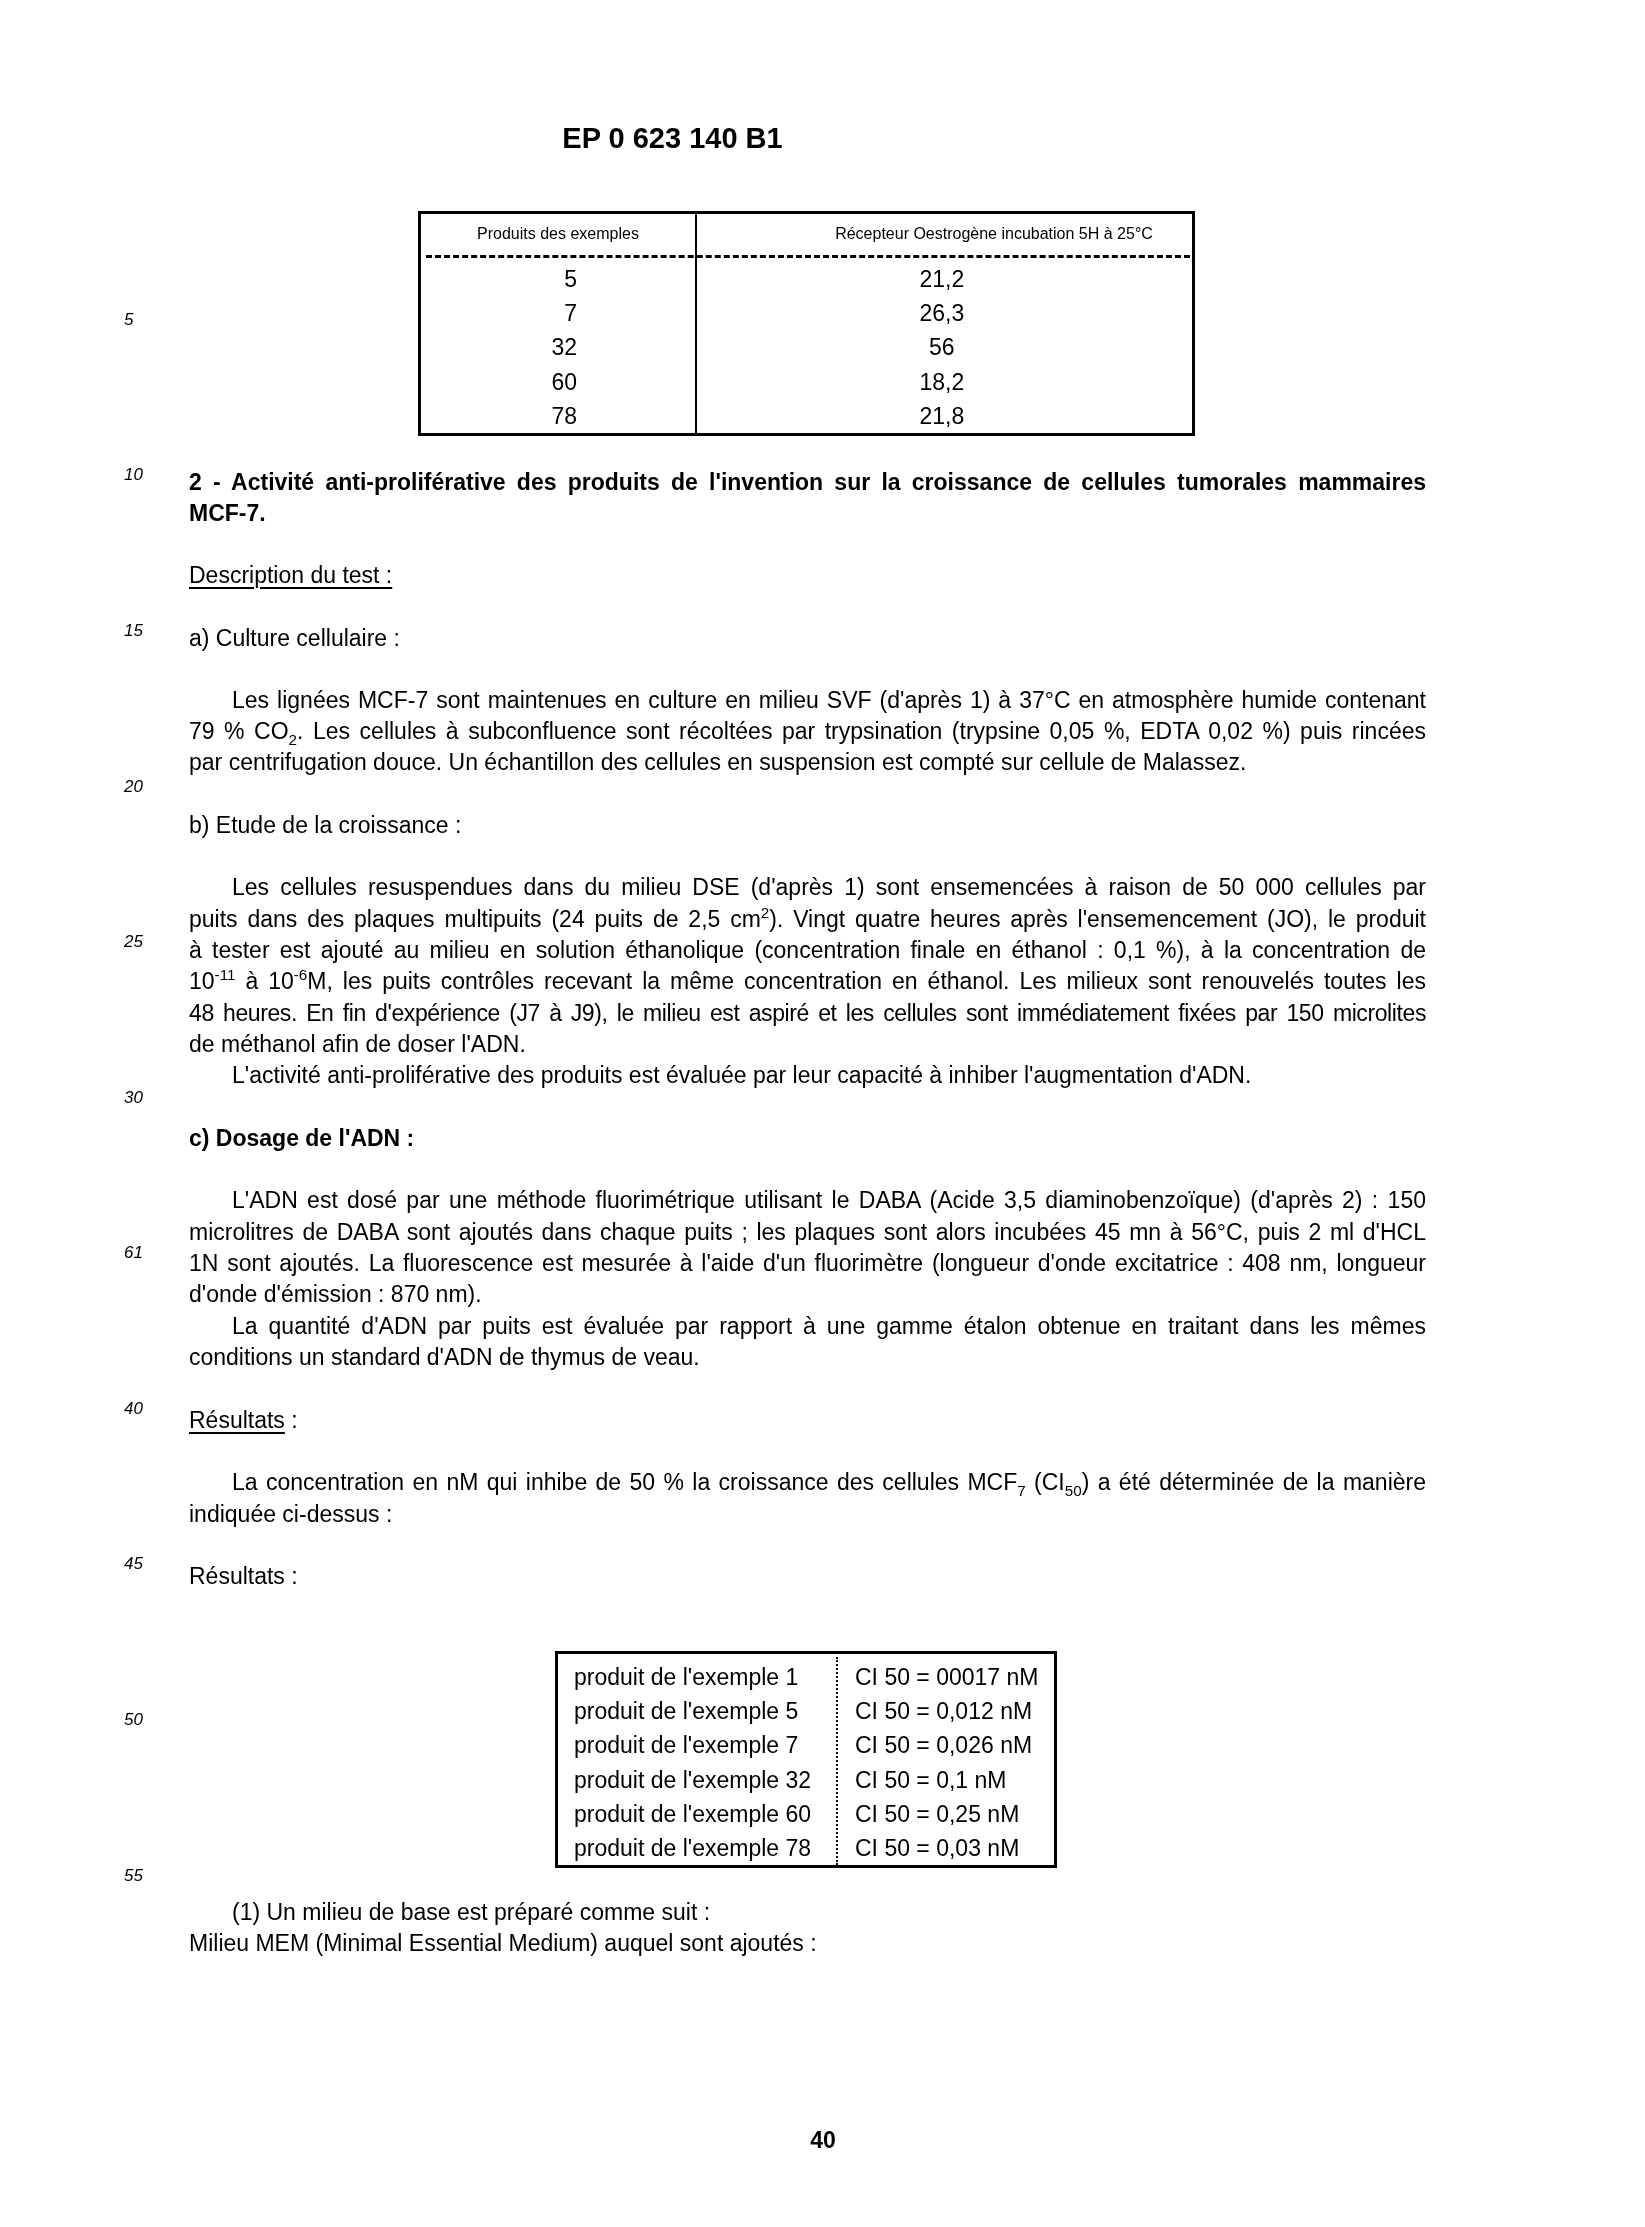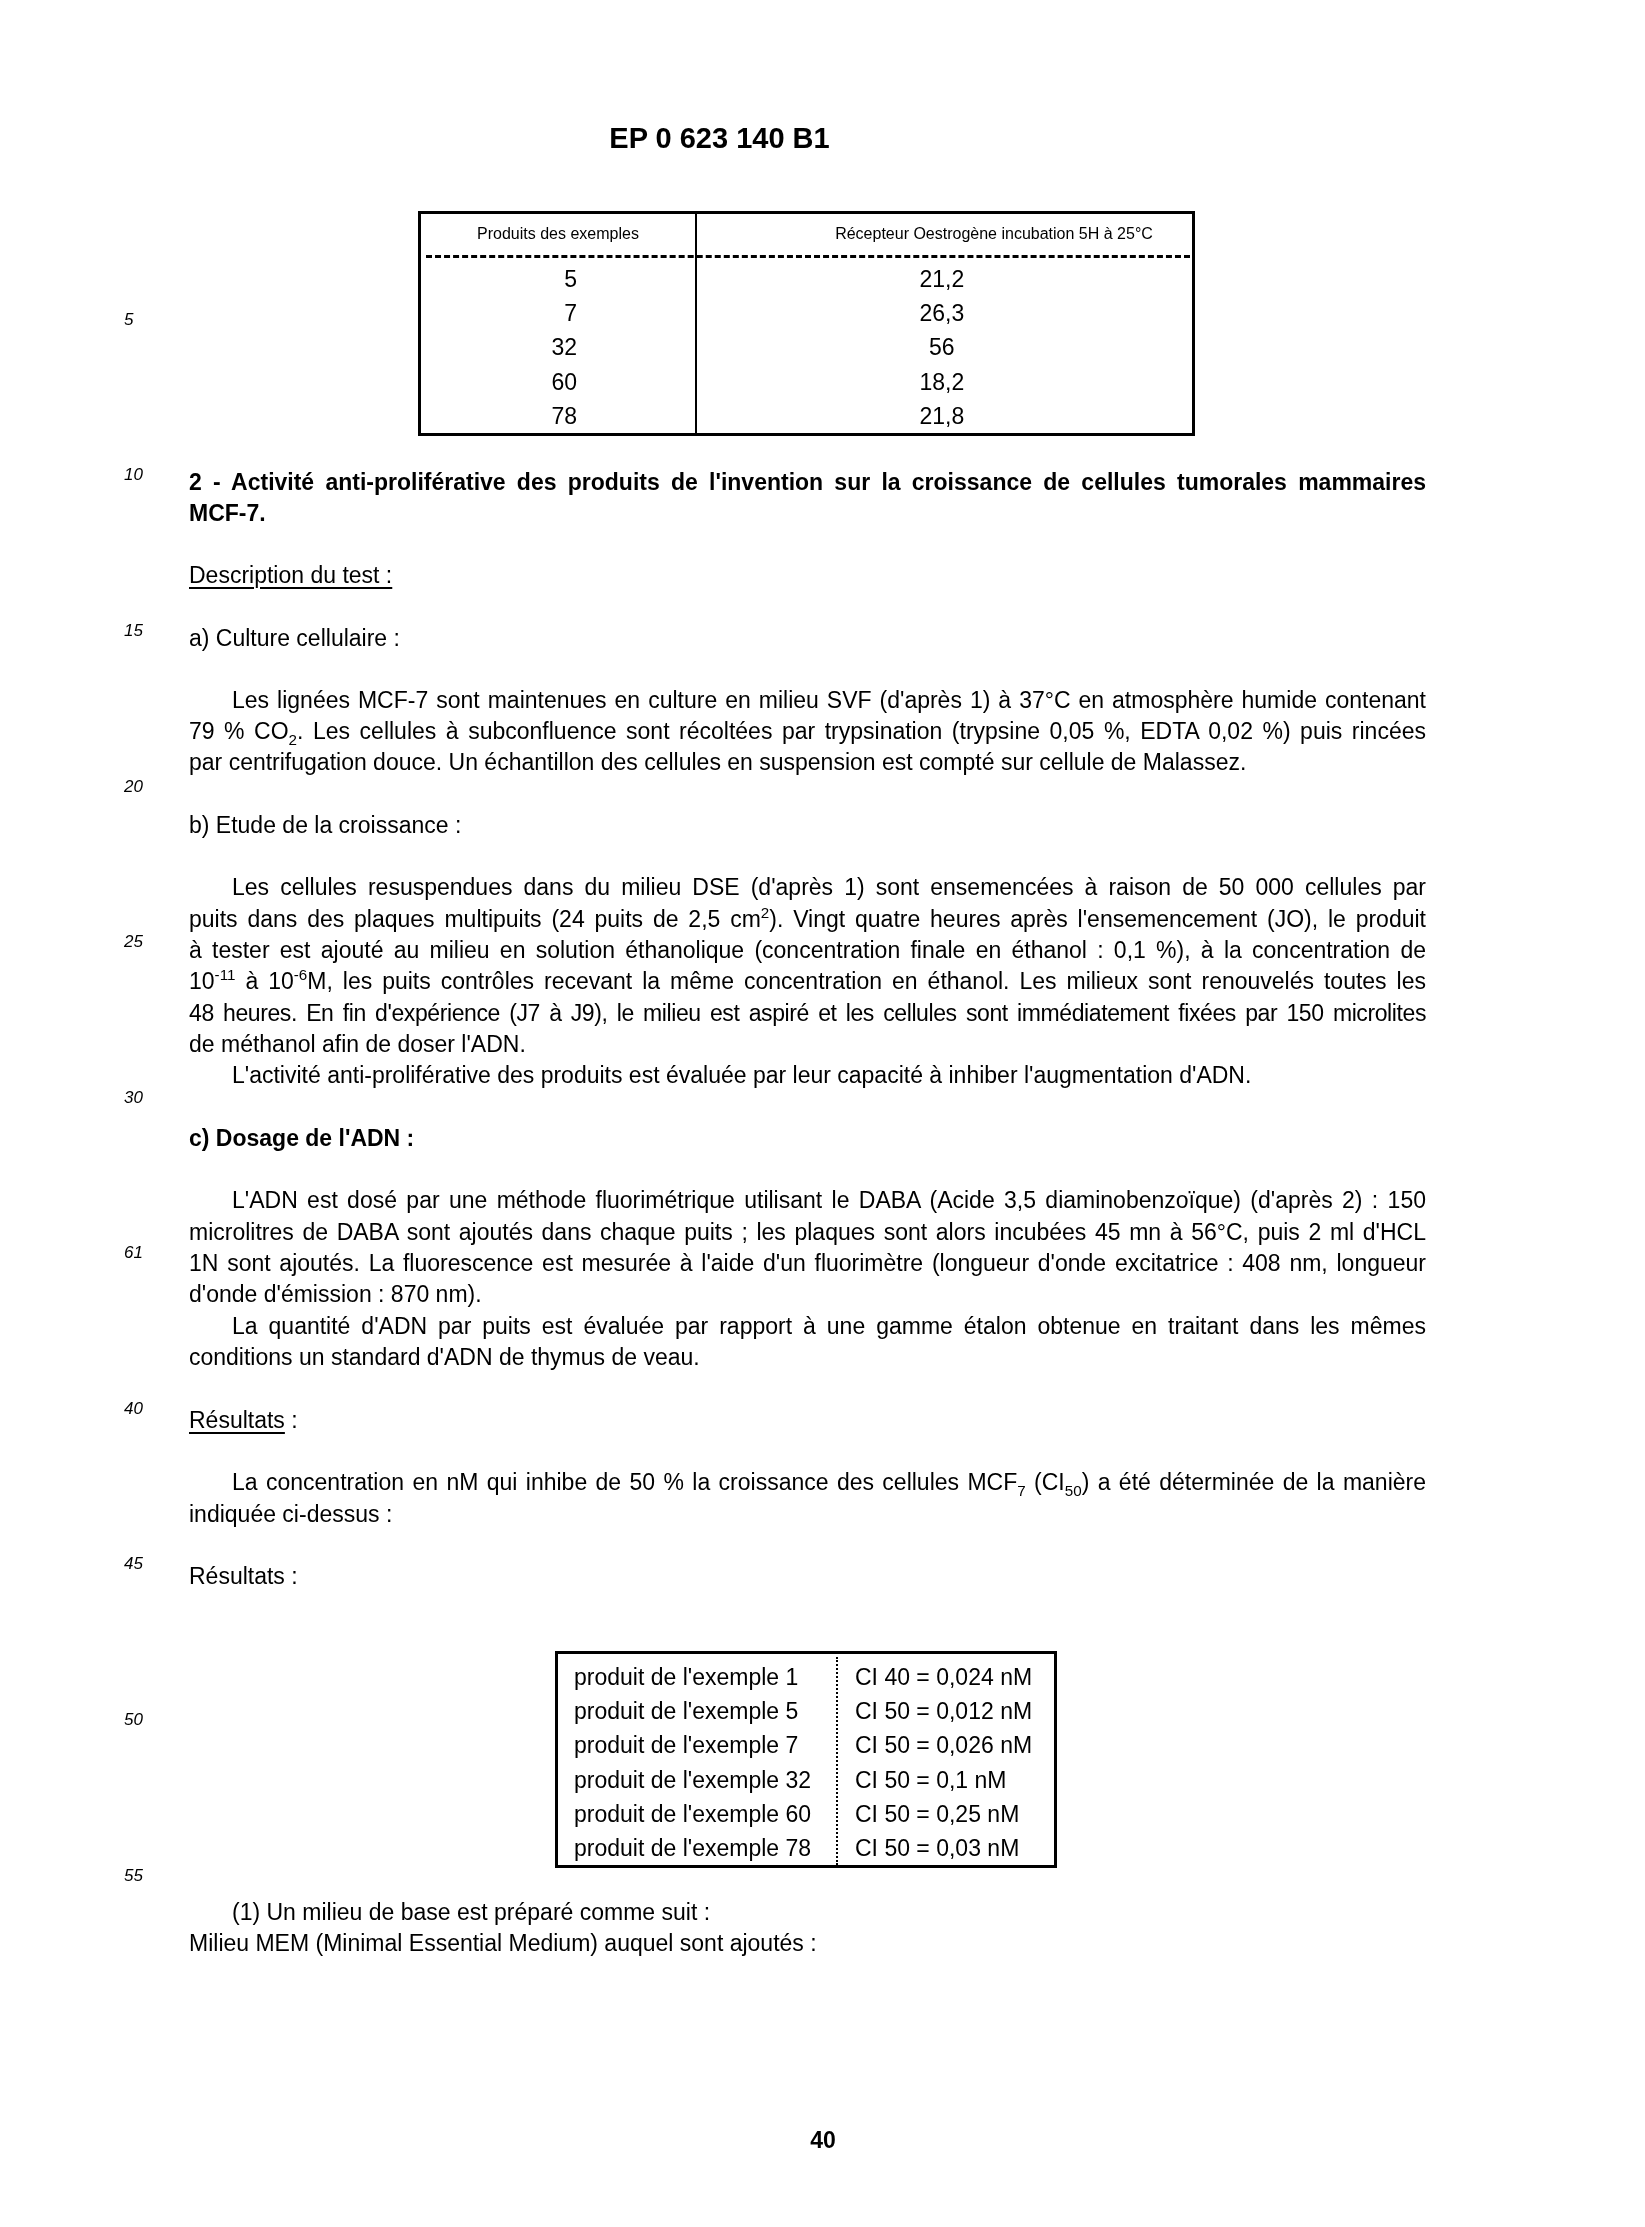--- a/index.html
+++ b/index.html
@@ -1,19 +1,19 @@
 <!DOCTYPE html>
 <html style="font-size:10.2px"><head>
 <meta charset="utf-8">
 <style>
   html, body { margin: 0; padding: 0; background: #ffffff; }
   body { width: 1646px; height: 2227px; position: relative; overflow: hidden;
          font-family: "Liberation Sans", sans-serif; color: #000000; }
   .abs { position: absolute; }
-  .hdr { left: 16px; width: 1345px; top: 122px; text-align: center; font-weight: bold; font-size: 29px; line-height: 33px; padding-left: 31px; }
+  .hdr { left: 0; width: 1345px; top: 122px; text-align: center; font-weight: bold; font-size: 29px; line-height: 33px; }
   .pageno { left: 0; width: 1646px; top: 2126px; text-align: center; font-weight: bold; font-size: 23px; line-height: 28px; }
   .lnum { left: 124px; font-style: italic; font-size: 17px; line-height: 19px; }
   .line { left: 189px; width: 1237px; font-size: 23px; line-height: 31px; white-space: nowrap; }
   .just { text-align: justify; text-align-last: justify; }
   .ind { text-indent: 43px; }
   .bold { font-weight: bold; }
   .ul { text-decoration: underline; text-decoration-thickness: 1.9px; text-underline-offset: 3.8px; }
   sub, sup { font-size: 15.2px; line-height: 0; }
 
   
@@ -105,21 +105,21 @@
 
 <div class="abs line just ind" style="top:1467px"><span>La concentration en nM qui inhibe de 50 % la croissance des cellules MCF</span><sub>7</sub><span> (CI</span><sub>50</sub><span>) a été déterminée de la manière</span></div>
 <div class="abs line" style="top:1499px">indiquée ci-dessus :</div>
 
 <div class="abs line" style="top:1561px">Résultats :</div>
 
 <div class="abs t2">
   <div class="divider"></div>
   <div class="row" style="top:9px">
       <span class="p">produit de l'exemple 1</span>
-      <span class="ci">CI 40 = 0,024 nM</span>
+      <span class="ci">CI 50 = 00017 nM</span>
     </div>
   <div class="row" style="top:43px">
       <span class="p">produit de l'exemple 5</span>
       <span class="ci">CI 50 = 0,012 nM</span>
     </div>
   <div class="row" style="top:77px">
       <span class="p">produit de l'exemple 7</span>
       <span class="ci">CI 50 = 0,026 nM</span>
     </div>
   <div class="row" style="top:112px">

